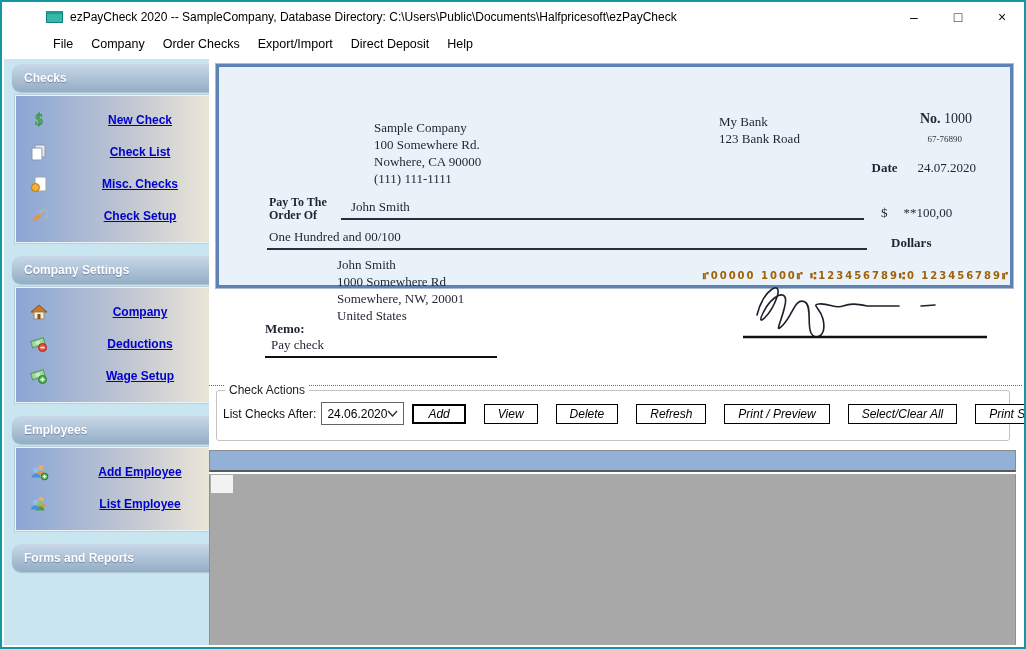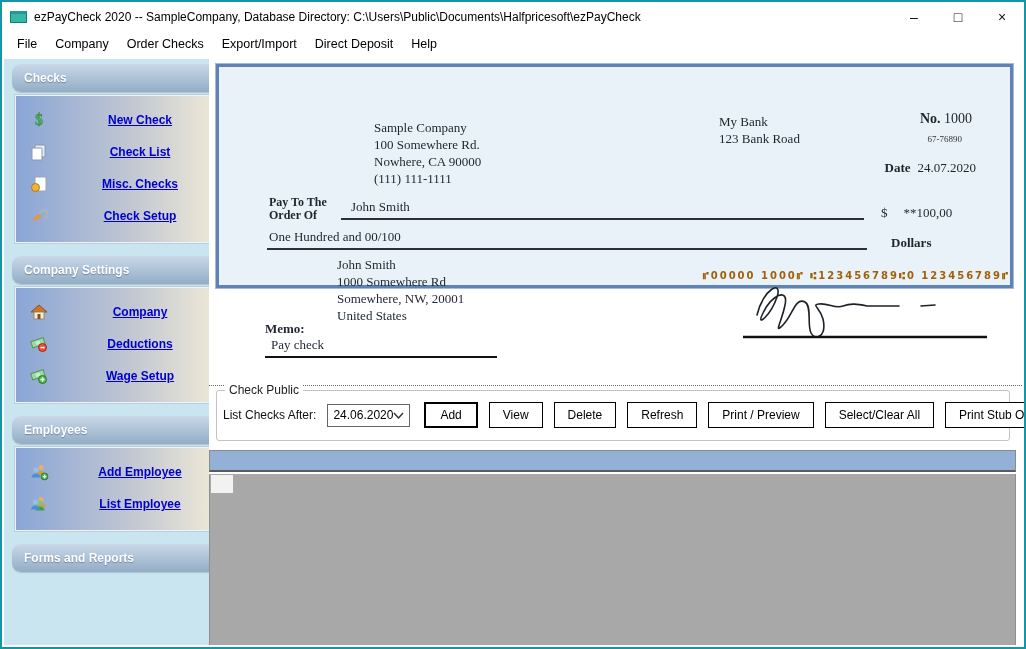--- a/index.html
+++ b/index.html
@@ -1,21 +1,21 @@
 <!DOCTYPE html>
 <html><head>
 <meta charset="utf-8">
 <style>
   * { box-sizing: border-box; margin: 0; padding: 0; }
   html,body { width:1026px; height:649px; }
   body { font-family: "Liberation Sans", sans-serif; background:#fff; }
 
   .window {
     position:relative; width:1026px; height:649px;
-    border:2px solid #1397a4; background:#fff; overflow:hidden;
+    border:2px solid #1397a4; background:#fff; overflow:hidden;padding-left:36px;
   }
 
   
   .titlebar { height:29px; display:flex; align-items:center; background:#fff; padding-left:8px; }
   .app-icon { width:17px; height:12px; background:#35b8a8; border:1px solid #0e7f7a; border-top:3px solid #1d9c90; margin-right:7px; }
   .title-text { font-size:12px; color:#000; }
   .win-controls { margin-left:auto; display:flex; height:100%; }
   .win-btn { width:44px; display:flex; align-items:center; justify-content:center; font-size:14px; color:#111; cursor:default; }
 
   
@@ -52,44 +52,44 @@
     position:absolute; left:7px; top:5px; right:9px; height:224px;
     background:#e9f2f9; border:3px solid #5e82b6; outline:1px solid #a9bccf;
     font-family:"Liberation Serif", serif; color:#1e2430;
   }
   .company-block { position:absolute; left:155px; top:52px; font-size:13px; line-height:1.32; }
   .bank-block { position:absolute; left:500px; top:46px; font-size:13px; line-height:1.32; }
   .no-block { position:absolute; right:38px; top:44px; font-size:14px; }
   .no-block b { font-weight:bold; }
   .fraction { position:absolute; right:48px; top:67px; font-size:9px; color:#333; }
   .date-row { position:absolute; right:34px; top:93px; font-size:13px; }
-  .date-row .lbl { font-weight:bold; margin-right:7px; }
+  .date-row .lbl { font-weight:bold; margin-right:20px; }
   .payto-label { position:absolute; left:50px; top:129px; font-size:12px; font-weight:bold; line-height:1.08; }
   .payee-line { position:absolute; left:122px; top:132px; width:523px; border-bottom:2px solid #2a2f3a; padding:0 0 3px 10px; font-size:13px; }
   .amount-row { position:absolute; left:662px; top:138px; font-size:13px; }
   .amount-row .cur { margin-right:16px; }
   .words-line { position:absolute; left:48px; top:162px; width:600px; border-bottom:2px solid #2a2f3a; padding:0 0 3px 2px; font-size:13px; }
   .dollars-lbl { position:absolute; left:672px; top:168px; font-size:13px; font-weight:bold; }
   .payee-address { position:absolute; left:118px; top:190px; font-size:13px; line-height:1.3; }
   .memo-row { position:absolute; left:46px; top:254px; font-size:13px; display:flex;flex-direction:column; }
   .memo-row .lbl { font-weight:bold; margin-right:8px; }
   .memo-line { width:232px; border-bottom:2px solid #111; padding:0 0 3px 6px; }
   .signature { position:absolute; left:520px; top:208px; width:252px; height:66px; }
   .micr { position:absolute; left:0; right:0; bottom:4px; text-align:right;
     font-family:"DejaVu Sans", sans-serif; font-size:10px; font-weight:bold; letter-spacing:2px; color:#a16207; }
 
   .separator { position:absolute; left:0; right:0; top:326px; border-top:1px dotted #666; }
 
   .actions-group { position:absolute; left:7px; right:12px; top:331px; height:51px; border:1px solid #c3c3c3; border-radius:3px; }
   .group-label { position:absolute; top:-8px; left:8px; background:#fff; padding:0 4px; font-size:12px; color:#222; }
-  .actions-row { position:absolute; left:6px; right:4px; top:11px; display:flex; align-items:center;gap:6px; }
+  .actions-row { position:absolute; left:6px; right:4px; top:11px; display:flex; align-items:center; }
   .filter-label { font-size:12px; color:#111; margin-right:5px; white-space:nowrap; }
   .date-combo { width:88px; height:23px; border:1px solid #666; background:#fff; display:flex; align-items:center; padding-left:5px; font-size:12px; margin-right:8px; }
   .date-combo .chev { margin-left:auto; margin-right:5px; }
-  .act-btn { height:26px; border:1px solid #000; background:#fff; font-size:12px; font-family:"Liberation Sans",sans-serif; padding:0 13px; margin-right:5px; white-space:nowrap; cursor:pointer; }
+  .act-btn { height:20px; border:1px solid #000; background:#fff; font-size:12px; font-family:"Liberation Sans",sans-serif; padding:0 13px; margin-right:18px; white-space:nowrap; cursor:pointer;font-style:italic; }
   .act-btn.default { border-width:2px; padding:0 14px; }
 
   .grid-area { position:absolute; left:0; right:6px; top:391px; bottom:0; }
   .grid-header { height:22px; background:#93b1d6; border:1px solid #8a8a8a; border-bottom:2px solid #5a5a5a; }
   .grid-body { position:absolute; left:0; right:0; top:24px; bottom:0; background:#a8a8a8; border-left:1px solid #909090; border-right:1px solid #909090; }
   .grid-corner { width:24px; height:20px; background:#f2f2f2; border:1px solid #aaa; }
 
   svg { display:block; }
 </style>
 </head>
@@ -320,21 +320,21 @@
             <path d="M18,40 C24,14 44,4 38,22 C32,40 16,54 24,38 C32,20 50,12 46,30 C43,46 34,60 44,50 C54,40 56,22 66,27 C73,31 68,50 72,58 C76,66 88,62 84,44 C81,32 72,30 80,29 C90,28 96,34 104,31 C112,28 118,29 128,31 L160,31 M182,31 L196,30" fill="none" stroke="#1c2028" stroke-width="1.6" stroke-linecap="round"></path>
             <line x1="4" y1="62" x2="248" y2="62" stroke="#111" stroke-width="2.4"></line>
           </svg>
         </div>
         <div class="micr">⑈00000 1000⑈ ⑆123456789⑆0 123456789⑈</div>
       </div>
 
       <div class="separator"></div>
 
       <div class="actions-group">
-        <div class="group-label">Check Public</div>
+        <div class="group-label">Check Actions</div>
         <div class="actions-row">
           <span class="filter-label">List Checks After:</span>
           <div class="date-combo">
             <span>24.06.2020</span>
             <span class="chev">
               <svg width="11" height="7" viewBox="0 0 11 7">
                   <polyline points="1,1 5.5,6 10,1" fill="none" stroke="#333" stroke-width="1.4"></polyline>
                 </svg>
             </span>
           </div>

